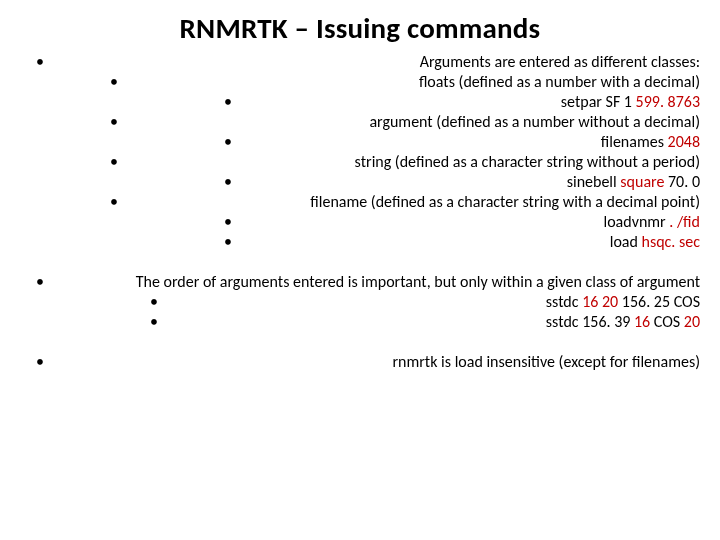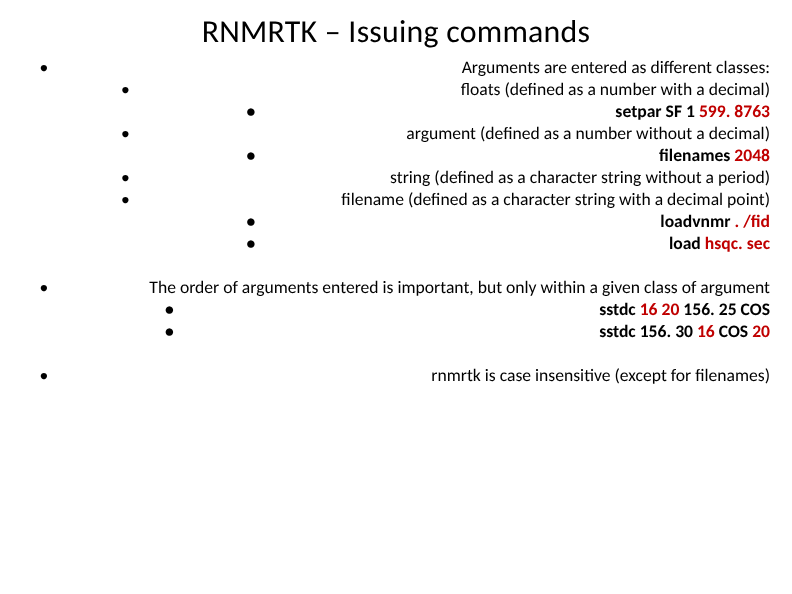--- a/index.html
+++ b/index.html
@@ -15,42 +15,42 @@
   .slide {
     width: 720px;
     height: 540px;
     position: relative;
     box-sizing: border-box;
     padding: 8px 20px 20px 20px;
   }
   .title {
     text-align: center;
     font-size: 29px;
-    font-weight: 400;
+    font-weight: 700;
     margin: 2px 0 6px 0;
     letter-spacing: 0.2px;
   }
   ul {
     list-style: none;
     margin: 0;
     padding: 0;
   }
   li {
     position: relative;
     line-height: 1.25;
   }
   li::before {
     content: "•";
     position: absolute;
     left: -15px;
     top: 0;
   }
   .lvl1 { font-size: 16px; margin-left: 32px; margin-top: 2px; text-align: right; }
   .lvl2 { font-size: 16px; margin-left: 74px; }
-  .lvl3 { font-size: 16px; margin-left: 114px; font-weight: bold; }
+  .lvl3 { font-size: 16px; margin-left: 114px; }
   .lvl1::before { left: -16px; }
   .lvl2::before { left: -16px; }
   .lvl3::before { left: -16px; }
   .gap { height: 18px; }
   .ital { }
   .red { color: #c00000; }
 </style>
 </head>
 <body>
 
@@ -74,20 +74,25 @@
         <li class="lvl2">
           <span class="ital">argument</span><span> (defined as a number without a decimal)</span>
           <ul>
             <li class="lvl3">
               <span>filenames </span><span class="red">2048</span>
             </li>
           </ul>
         </li>
         <li class="lvl2">
           <span class="ital">string</span><span> (defined as a character string without a period)</span>
+          <ul>
+            <li class="lvl3">
+              <span>sinebell </span><span class="red">square</span><span> 70. 0</span>
+            </li>
+          </ul>
         </li>
         <li class="lvl2">
           <span class="ital">filename</span><span> (defined as a character string with a decimal point)</span>
           <ul>
             <li class="lvl3">
               <span>loadvnmr </span><span class="red">. /fid</span>
             </li>
             <li class="lvl3">
               <span>load </span><span class="red">hsqc. sec</span>
             </li>
@@ -101,27 +106,27 @@
   <div class="gap"></div>
 
   <ul>
     <li class="lvl1">
       <span>The order of arguments entered is important, but only within a given class of argument</span>
       <ul>
         <li class="lvl3">
           <span>sstdc </span><span class="red">16 20</span><span> 156. 25 COS</span>
         </li>
         <li class="lvl3">
-          <span>sstdc 156. 30 </span><span class="red">16</span><span> COS </span><span class="red">20</span>
+          <span>sstdc 156. 39 </span><span class="red">16</span><span> COS </span><span class="red">20</span>
         </li>
       </ul>
     </li>
   </ul>
 
   <div class="gap"></div>
 
   <ul>
     <li class="lvl1">
-      <span>rnmrtk is case insensitive (except for filenames)</span>
+      <span>rnmrtk is load insensitive (except for filenames)</span>
     </li>
   </ul>
 
 </div>
 
 </body></html>

